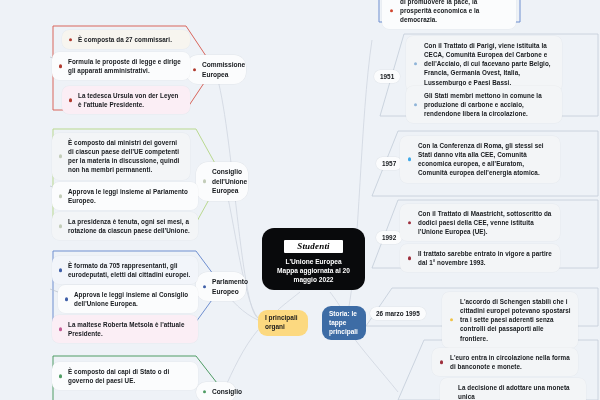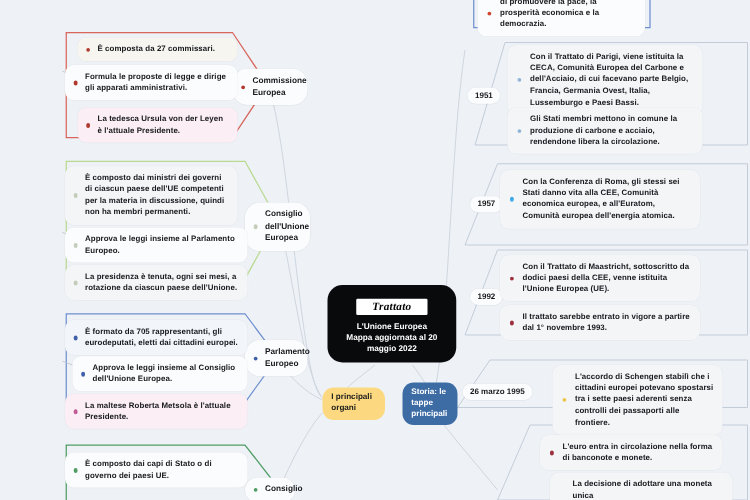--- a/index.html
+++ b/index.html
@@ -159,21 +159,21 @@
     <path d="M348 330 C 362 350 382 372 398 392" fill="none" stroke="#cfd6df" stroke-width=".8"></path>
     <path d="M300 292 C 290 300 282 306 278 310" fill="none" stroke="#cfd6df" stroke-width=".8"></path>
     <path d="M330 292 C 336 300 340 306 342 310" fill="none" stroke="#cfd6df" stroke-width=".8"></path>
 
     <path d="M50 57 L58 60" fill="none" stroke="#b9c2cd" stroke-width=".7"></path>
     <path d="M50 186 L58 189" fill="none" stroke="#b9c2cd" stroke-width=".7"></path>
     <path d="M50 289 L58 292" fill="none" stroke="#b9c2cd" stroke-width=".7"></path>
   </svg>
 
   <div id="root">
-    <span class="brand">Trattato</span>
+    <span class="brand">Studenti</span>
     <div class="sub">
       <div>L'Unione Europea</div>
       <div>Mappa aggiornata al 20</div>
       <div>maggio 2022</div>
     </div>
   </div>
 
   <div class="tag organi" style="left:258px; top:310px; width:50px;">I principali organi</div>
   <div class="tag storia" style="left:322px; top:306px; width:44px;">Storia: le tappe principali</div>
 

